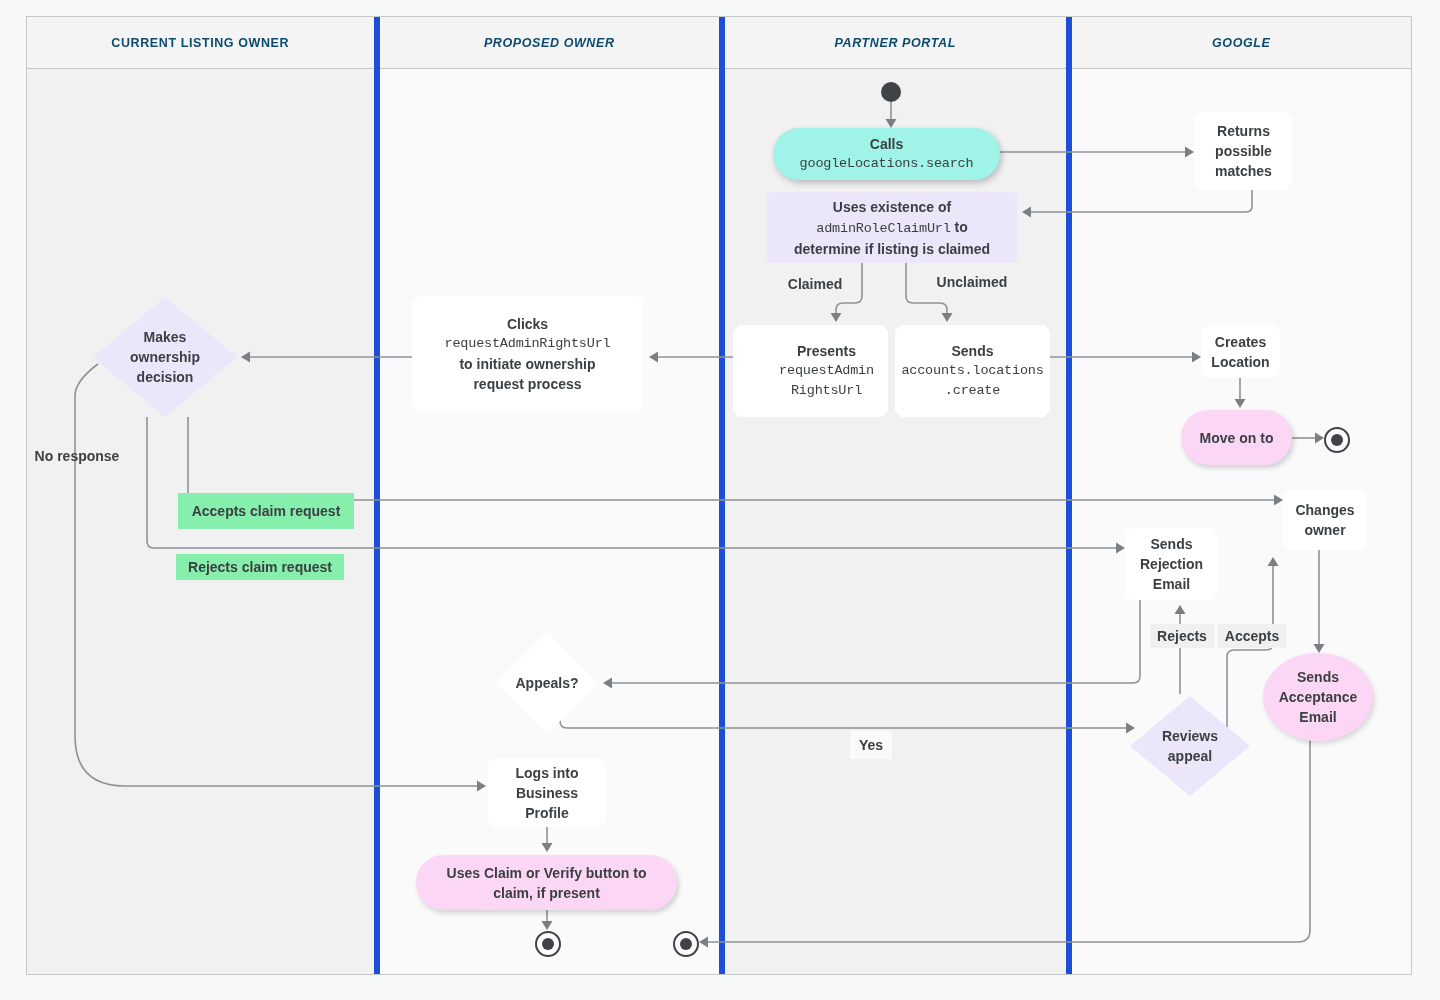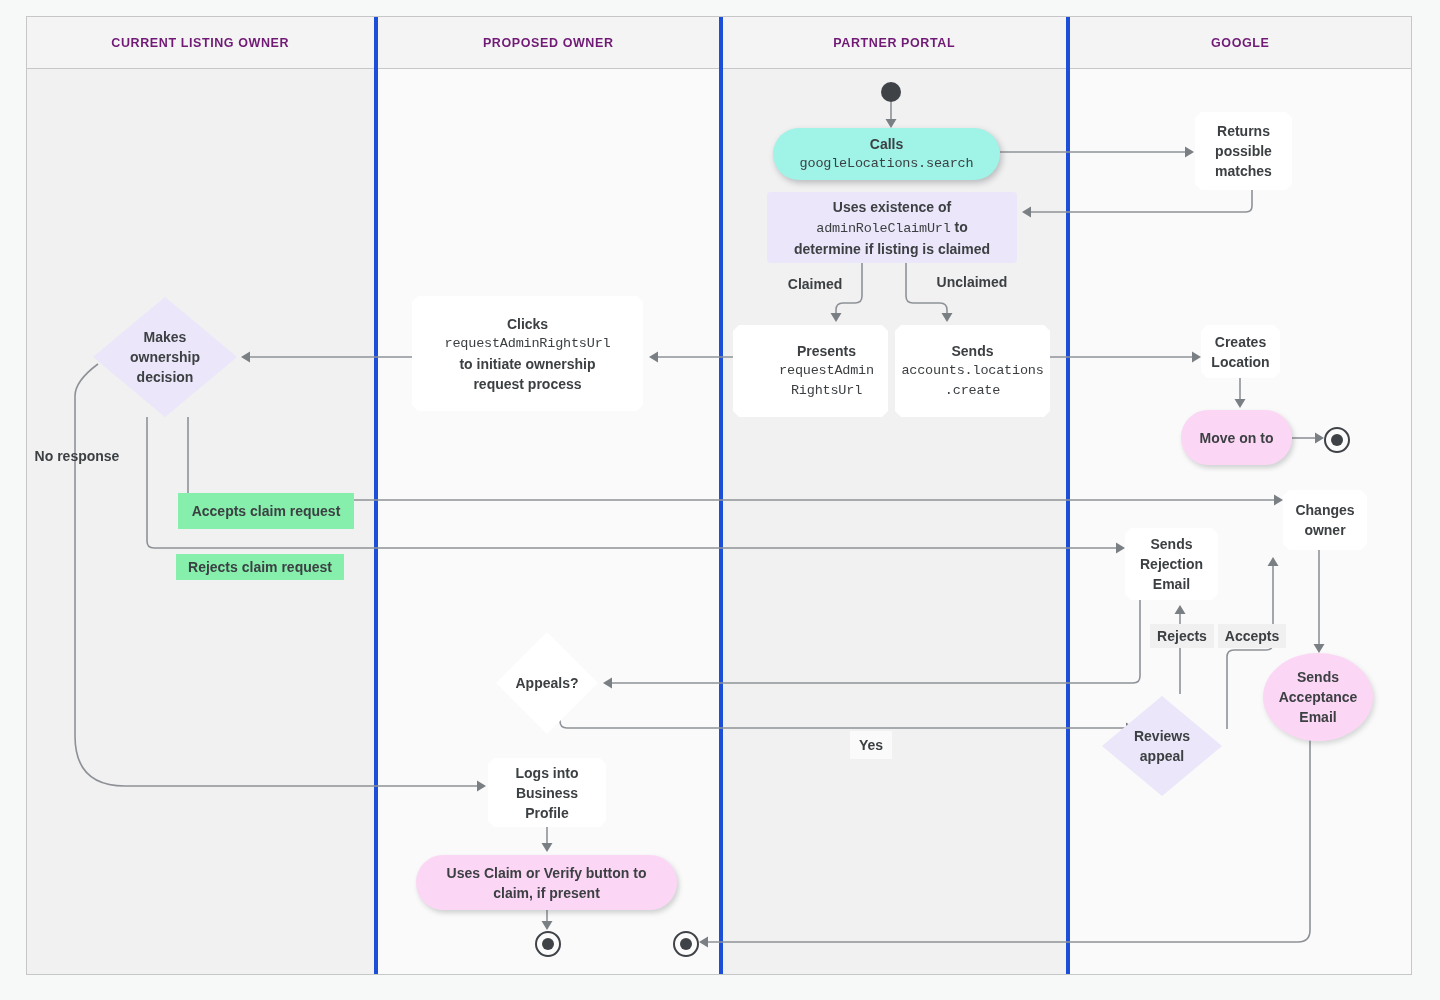--- a/index.html
+++ b/index.html
@@ -12,24 +12,24 @@
     overflow:hidden;
   }
   .canvas{position:absolute;left:0;top:0;width:1440px;height:1000px;}
 
   
   .lanes{
     position:absolute;left:26px;top:16px;width:1386px;height:959px;
     display:flex;border:1px solid #c6c7c9;box-sizing:border-box;
   }
   .lane{display:flex;flex-direction:column;box-sizing:border-box;}
-  .lane + .lane{border-left:4px solid #1d4ed8;}
+  .lane + .lane{border-left:6px solid #1d4ed8;font-style:italic;}
   .lane-header{
     height:52px;flex:0 0 52px;display:flex;align-items:center;justify-content:center;
-    font-size:12.5px;font-weight:700;letter-spacing:.6px;color:#701a75;
+    font-size:12.5px;font-weight:700;letter-spacing:.6px;color:#0c4a6e;
     border-bottom:1px solid #c6c7c9;background:#f4f4f5;box-sizing:border-box;
   }
   .lane-body{flex:1;}
   .lane-gray .lane-body{background:#f1f1f2;}
   .lane-light .lane-body{background:#fafafa;}
   .w347{width:347px;} .w346{width:346px;}
 
   
   svg.wires{position:absolute;left:0;top:0;width:1440px;height:1000px;z-index:5;pointer-events:none;}
   svg.wires path{fill:none;stroke:#8e9297;stroke-width:1.6;}
@@ -234,21 +234,21 @@
     <span>owner</span>
   </div>
 
   <div class="node diamond" style="left:496px;top:632px;width:102px;height:102px;">
     <div class="shape white"></div>
     <div class="dtext">
       <span>Appeals?</span>
     </div>
   </div>
 
-  <div class="node diamond" style="left:1102px;top:696px;width:120px;height:100px;">
+  <div class="node diamond" style="left:1130px;top:696px;width:120px;height:100px;">
     <div class="shape lav"></div>
     <div class="dtext">
       <span style="display:block;">Reviews</span>
       <span style="display:block;">appeal</span>
     </div>
   </div>
 
   <div class="node circle-pink" style="left:1263px;top:653px;width:110px;height:88px;">
     <span>Sends</span>
     <span>Acceptance</span>

